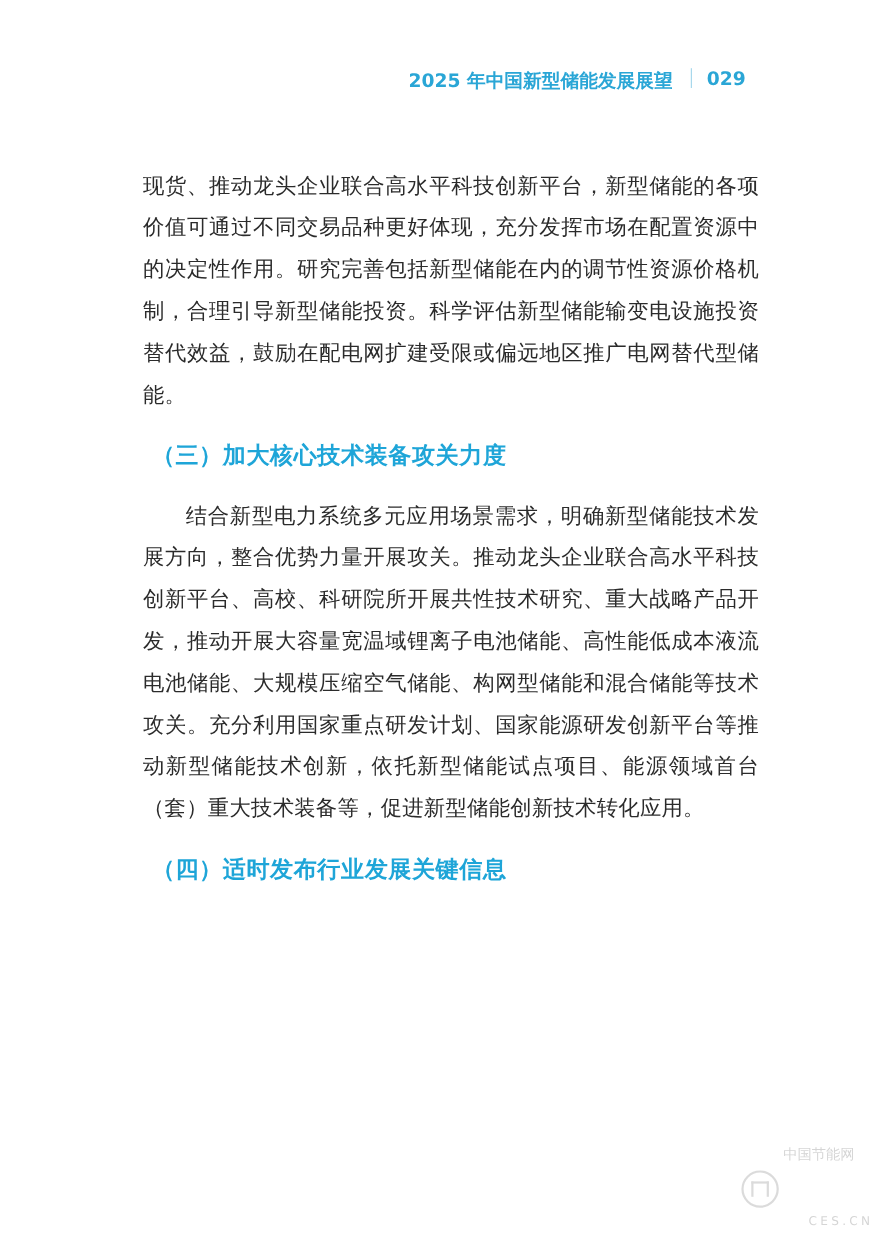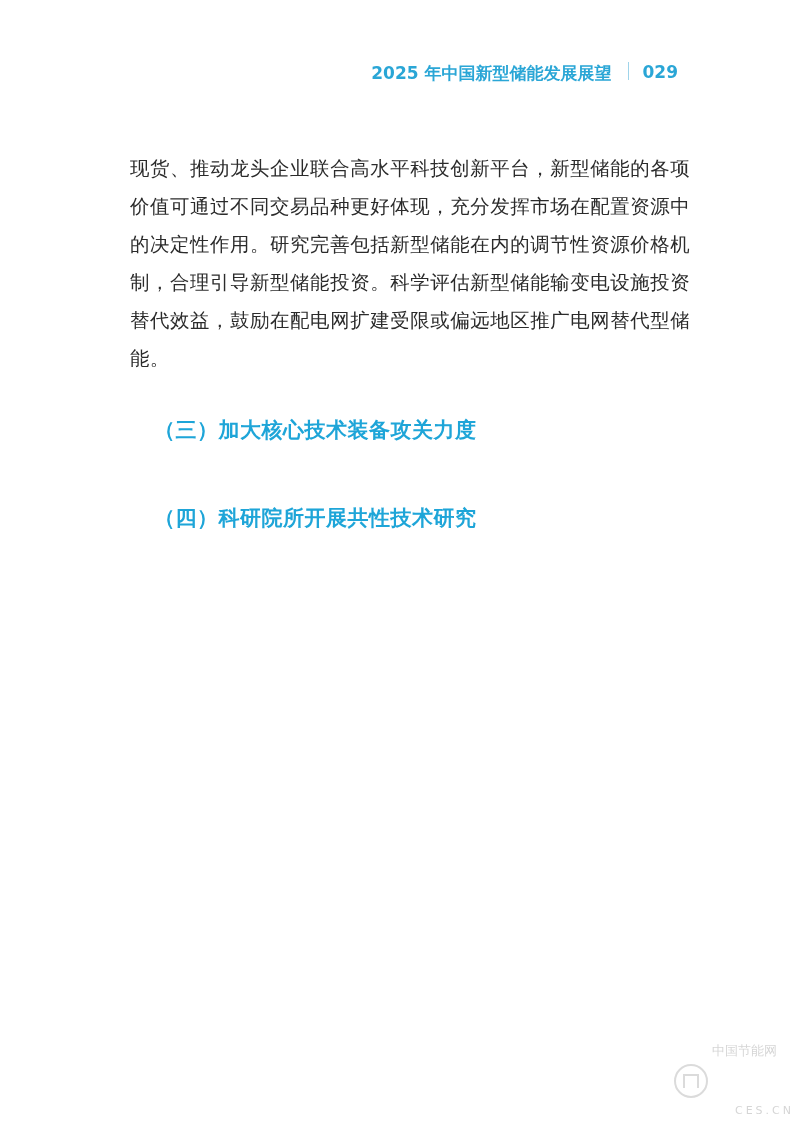--- a/index.html
+++ b/index.html
@@ -5,21 +5,21 @@
   html, body { margin:0; padding:0; }
   body { width:800px; height:1124px; background:#ffffff; position:relative; overflow:hidden;
          font-family:"DejaVu Serif","Liberation Serif",serif; color:#2b2b2b; }
   .header { position:absolute; top:62px; right:122px; display:flex; 
             font-family:"DejaVu Sans","Liberation Sans",sans-serif; color:#2aa6d6; font-weight:bold; font-size:17px; }
   .header .sep { display:inline-block; width:1px; height:18px; background:#9fd4ea; margin:0 14px 0 16px; }
   .header .pno { font-weight:bold; font-size:17px; }
   .content { position:absolute; left:130px; top:150px; width:560px; }
   p { margin:0; font-size:19.4px; line-height:38px; text-align:justify; letter-spacing:0.25px; }
   p.indent { text-indent:2em; }
-  h2 { margin:16px; font-family:"DejaVu Sans","Liberation Sans",sans-serif; color:#1ea5d8; font-size:21px; font-weight:bold;
+  h2 { margin:0; font-family:"DejaVu Sans","Liberation Sans",sans-serif; color:#1ea5d8; font-size:21px; font-weight:bold;
        padding-left:8px; height:72px; line-height:72px; letter-spacing:0.5px; }
   .watermark { position:absolute; right:6px; bottom:6px; display:flex; align-items:center; opacity:0.35;
                font-family:"DejaVu Sans","Liberation Sans",sans-serif; color:#888; }
   .wm-logo { width:30px; height:30px; border:2px solid #999; border-radius:50%; margin-right:4px; position:relative; }
   .wm-logo::after { content:""; position:absolute; left:7px; top:8px; width:12px; height:12px; border:2px solid #999; border-bottom:none; }
   .wm-text { display:flex; flex-direction:column; line-height:14px;gap:46px; }
   .wm-cn { font-size:13px; }
   .wm-en { font-size:11px; letter-spacing:3px;margin-left:23px; }
 </style>
 </head>
@@ -27,21 +27,22 @@
 
 <div class="header">
   <span>2025 年中国新型储能发展展望</span>
   <span class="sep"></span>
   <span class="pno">029</span>
 </div>
 
 <div class="content">
   <p>现货、推动龙头企业联合高水平科技创新平台，新型储能的各项价值可通过不同交易品种更好体现，充分发挥市场在配置资源中的决定性作用。研究完善包括新型储能在内的调节性资源价格机制，合理引导新型储能投资。科学评估新型储能输变电设施投资替代效益，鼓励在配电网扩建受限或偏远地区推广电网替代型储能。</p>
   <h2>（三）加大核心技术装备攻关力度</h2>
-  <h2>（四）科研院所开展共性技术研究</h2>
+  <p class="indent">结合新型电力系统多元应用场景需求，明确新型储能技术发展方向，整合优势力量开展攻关。推动龙头企业联合高水平科技创新平台、高校、科研院所开展共性技术研究、重大战略产品开发，推动开展大容量宽温域锂离子电池储能、高性能低成本液流电池储能、大规模压缩空气储能、构网型储能和混合储能等技术攻关。充分利用国家重点研发计划、国家能源研发创新平台等推动新型储能技术创新，依托新型储能试点项目、能源领域首台（套）重大技术装备等，促进新型储能创新技术转化应用。</p>
+  <h2>（四）适时发布行业发展关键信息</h2>
 </div>
 
 <div class="watermark">
   <div class="wm-logo"></div>
   <div class="wm-text">
     <span class="wm-cn">中国节能网</span>
     <span class="wm-en">CES.CN</span>
   </div>
 </div>
 

